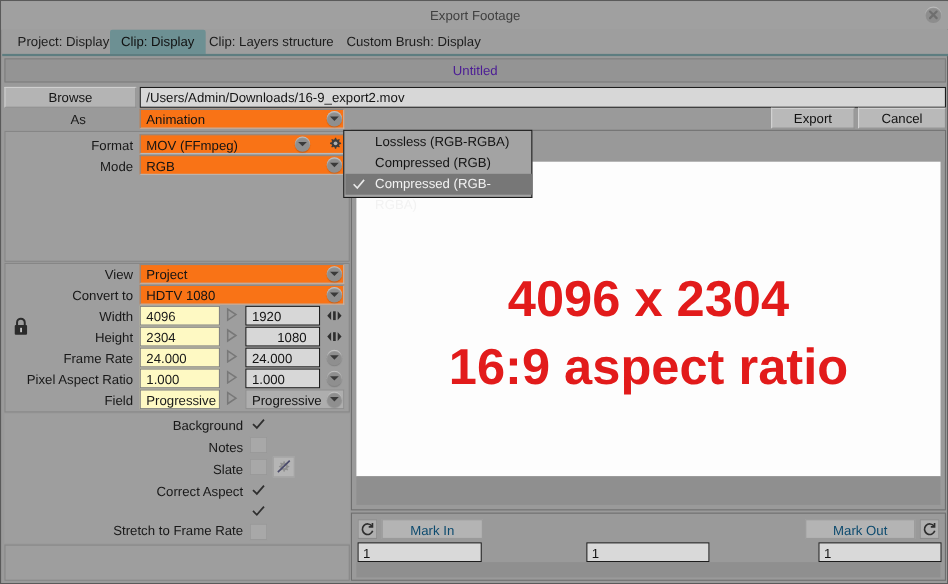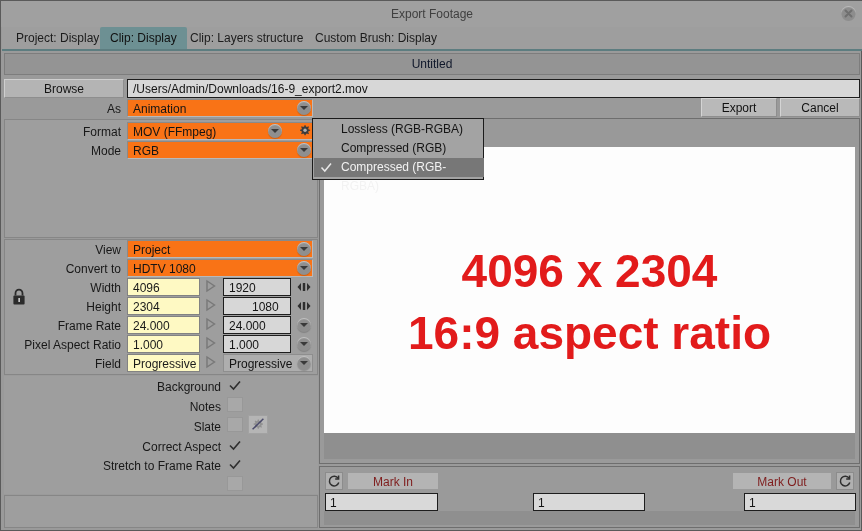--- a/index.html
+++ b/index.html
@@ -25,21 +25,21 @@
   
   .tabrow{position:absolute;left:1px;top:26px;width:860px;height:24px;
     background:#9e9e9e;border-bottom:2px solid #5d7d80;box-sizing:border-box;}
   .tab{position:absolute;top:0;height:22px;line-height:22px;padding:0 10px;
     font-size:12px;color:#1c1c1c;white-space:nowrap;box-sizing:border-box;}
   .tab.active{background:#6d9093;color:#101010;border-radius:2px 2px 0 0;}
 
   
   .untitled{position:absolute;left:3px;top:52px;width:856px;height:22px;
     background:#949494;border:1px solid #7d7d7d;box-sizing:border-box;
-    line-height:20px;text-align:center;font-size:12px;color:#0f172a;}
+    line-height:20px;text-align:center;font-size:12px;color:#4c1d95;}
 
   
   .lbl{position:absolute;text-align:right;font-size:12px;color:#181818;
     line-height:18px;white-space:nowrap;}
 
   .field{position:absolute;box-sizing:border-box;font-size:12px;
     line-height:18px;padding:0 5px;white-space:nowrap;overflow:hidden;}
   .field.text{background:#d7d7d7;border:1px solid #1d1d1d;color:#141414;}
   .field.sunken{background:#f97316;border:1px solid #8f8f8f;color:#141414;
     border-top-color:#8a8a8a;border-left-color:#8a8a8a;
@@ -89,21 +89,21 @@
   .prevbot{position:absolute;left:4px;top:314px;width:531px;height:26px;background:#8f8f8f;}
   .bigtext{position:absolute;left:0;width:531px;text-align:center;
     color:#e21b1b;font-size:46px;line-height:56px;font-weight:700;}
 
   
   .bottombar{position:absolute;left:318px;top:465px;width:541px;height:62px;
     background:#9a9a9a;border:1px solid #6e6e6e;box-sizing:border-box;}
   .refresh{position:absolute;width:18px;height:18px;background:#b0b0b0;
     border:1px solid #8c8c8c;box-sizing:border-box;}
   .markbtn{position:absolute;height:18px;line-height:18px;background:#b4b4b4;
-    border:1px solid #9a9a9a;box-sizing:border-box;text-align:center;font-size:12px;color:#7f1d1d;}
+    border:1px solid #9a9a9a;box-sizing:border-box;text-align:center;font-size:12px;color:#0c4a6e;}
   .numfield{position:absolute;height:18px;line-height:18px;background:#d9d9d9;
     border:1px solid #1d1d1d;box-sizing:border-box;padding-left:4px;font-size:12px;color:#141414;}
   .btmstrip{position:absolute;left:4px;top:44px;width:531px;height:14px;background:#8f8f8f;}
 
   
   .actbtn{position:absolute;top:97px;height:19px;line-height:19px;background:#b9b9b9;
     border:1px solid #8e8e8e;border-top-color:#d4d4d4;border-left-color:#d4d4d4;
     box-sizing:border-box;text-align:center;font-size:12px;color:#111;}
 </style>
 </head>
@@ -125,21 +125,21 @@
     <div class="tab active" style="left:98px;">Clip: Display</div>
     <div class="tab" style="left:178px;">Clip: Layers structure</div>
     <div class="tab" style="left:303px;">Custom Brush: Display</div>
   </div>
 
   <div class="untitled">Untitled</div>
 
   <div class="btnish" style="left:3px;top:78px;width:120px;height:19px;">Browse</div>
   <div class="field text" style="left:126px;top:78px;width:733px;height:19px;">/Users/Admin/Downloads/16-9_export2.mov</div>
 
-  <div class="lbl" style="left:20px;top:99px;width:100px;">As</div>
+  <div class="lbl" style="left:20px;top:99px;width:100px;text-align:center;">As</div>
   <div class="field sunken" style="left:126px;top:98px;width:186px;height:18px;">Animation</div>
   <div class="combo-arrow" style="left:296px;top:100px;"></div>
 
   <div class="actbtn" style="left:700px;width:76px;">Export</div>
   <div class="actbtn" style="left:779px;width:80px;">Cancel</div>
 
   <div class="panel" style="left:3px;top:118px;width:314px;height:119px;"></div>
 
   <div class="lbl" style="left:20px;top:122px;width:100px;">Format</div>
   <div class="field sunken" style="left:126px;top:121px;width:186px;height:18px;">MOV (FFmpeg)</div>
@@ -257,21 +257,21 @@
     </svg>
   </div>
 
   <div class="lbl" style="left:30px;top:437px;width:190px;">Correct Aspect</div>
   <div class="ctick" style="left:226px;top:437px;">
     <svg width="16" height="15" viewBox="0 0 16 15">
         <path d="M3 7.5 L6.5 11 L13 3.5" fill="none" stroke="#2f2f2f" stroke-width="1.6"></path>
       </svg>
   </div>
 
-  <div class="lbl" style="left:20px;top:456px;width:200px;">Stretch to Frame Rate</div>
+  <div class="lbl" style="left:20px;top:472px;width:200px;">Stretch to Frame Rate</div>
   <div class="ctick" style="left:226px;top:456px;">
     <svg width="16" height="15" viewBox="0 0 16 15">
         <path d="M3 7.5 L6.5 11 L13 3.5" fill="none" stroke="#2f2f2f" stroke-width="1.6"></path>
       </svg>
   </div>
 
   <div class="cbox" style="left:226px;top:475px;"></div>
 
   <div class="panel" style="left:3px;top:494px;width:314px;height:33px;background:#9e9e9e;"></div>
 

